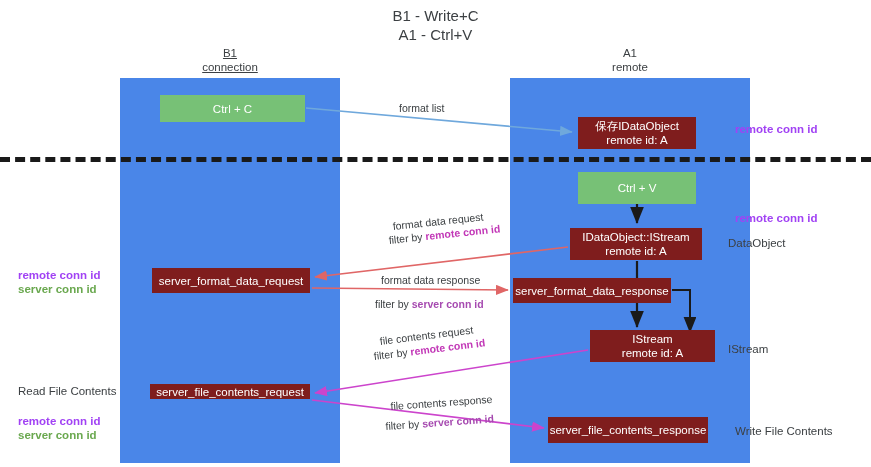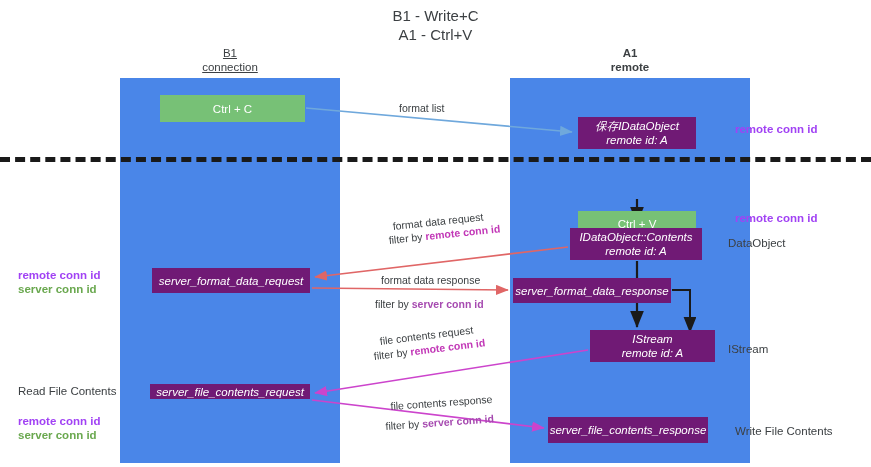--- a/index.html
+++ b/index.html
@@ -18,46 +18,46 @@
   #title{
     left:0;top:6px;width:871px;
     text-align:center;
     font-size:15px;color:#3c4043;line-height:19px;
   }
   
   .lane-head{
     text-align:center;font-size:11.5px;color:#3c4043;line-height:14px;
   }
   #head-b1{left:120px;top:46px;width:220px;text-decoration:underline;}
-  #head-a1{left:510px;top:46px;width:240px;font-weight:bold;}
+  #head-a1{left:510px;top:46px;width:240px;}
   
   .lane{background:#4a86e8;}
   #lane-b1{left:120px;top:78px;width:220px;height:385px;}
   #lane-a1{left:510px;top:78px;width:240px;height:385px;}
   
   #divider{
     left:0;top:157px;width:871px;height:0;
     border-top:5px dashed #1a1a1a;
   }
   
   .node{
     box-sizing:border-box;
     display:flex;flex-direction:column;
     align-items:center;justify-content:center;
     color:#ffffff;font-size:11.5px;line-height:14px;
     text-align:center;
     padding:2px 4px;
   }
   .green{background:#77c176;}
-  .orange{background:#701a75;font-style:italic;}
+  .orange{background:#7f1d1d;}
   .node .l2{font-size:11.5px;line-height:14px;}
 
   #n-ctrlc   {left:160px;top:95px;width:145px;height:27px;}
   #n-idobj   {left:578px;top:117px;width:118px;height:32px;}
-  #n-ctrlv   {left:578px;top:172px;width:118px;height:26px;margin-top:39px;}
+  #n-ctrlv   {left:578px;top:172px;width:118px;height:32px;}
   #n-getdata {left:570px;top:228px;width:132px;height:32px;}
   #n-sfdreq  {left:152px;top:268px;width:158px;height:25px;}
   #n-sfdres  {left:513px;top:278px;width:158px;height:25px;}
   #n-istream {left:590px;top:330px;width:125px;height:32px;}
   #n-sfcreq  {left:150px;top:384px;width:160px;height:15px;}
   #n-sfcres  {left:548px;top:417px;width:160px;height:26px;}
 
   
   .lbl{font-size:11.5px;color:#3c4043;line-height:14px;white-space:nowrap;}
   .lbl.purple{color:#a142f4;font-weight:bold;}
@@ -154,21 +154,21 @@
   <div class="abs node orange" id="n-idobj">
     <div>保存IDataObject</div>
     <div class="l2">remote id: A</div>
   </div>
 
   <div class="abs node green" id="n-ctrlv">
     <div>Ctrl + V</div>
   </div>
 
   <div class="abs node orange" id="n-getdata">
-    <div>IDataObject::Contents</div>
+    <div>IDataObject::IStream</div>
     <div class="l2">remote id: A</div>
   </div>
 
   <div class="abs node orange" id="n-sfdreq">
     <div>server_format_data_request</div>
   </div>
 
   <div class="abs node orange" id="n-sfdres">
     <div>server_format_data_response</div>
   </div>

